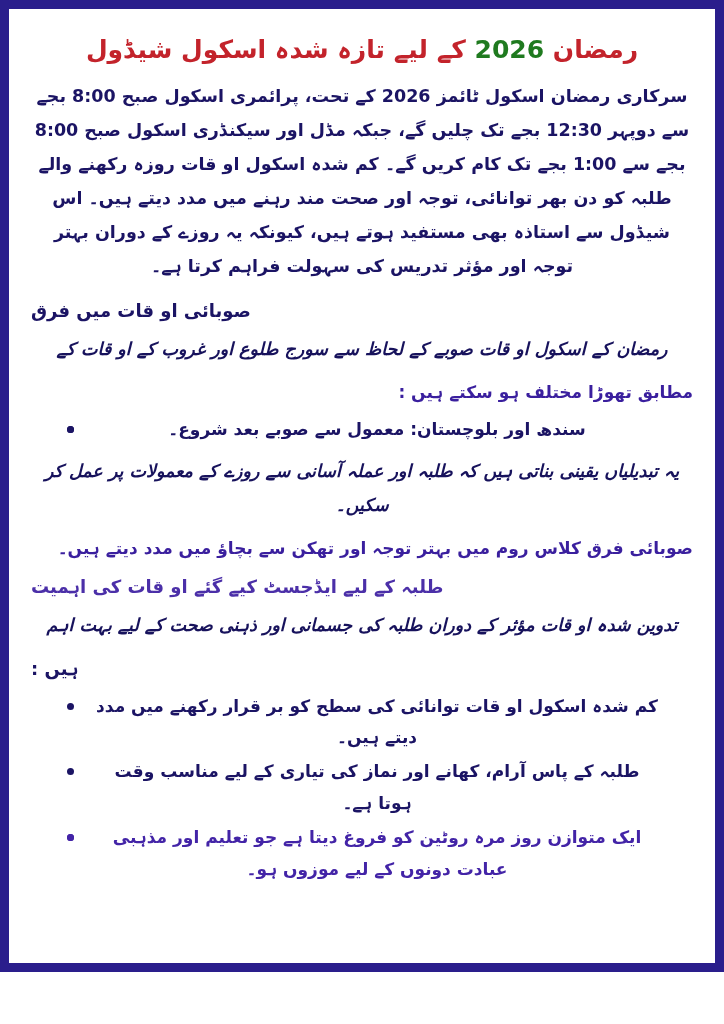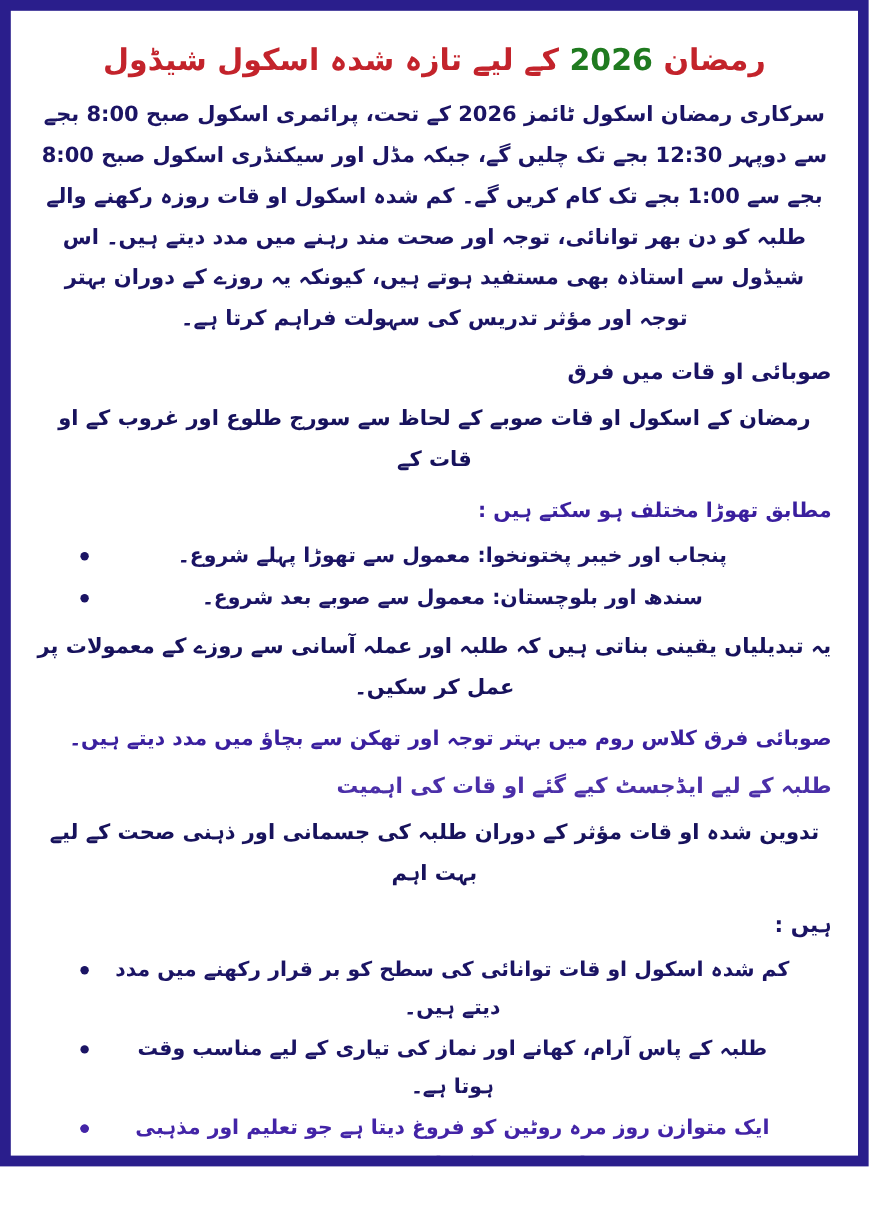--- a/index.html
+++ b/index.html
@@ -43,28 +43,29 @@
   .para {
     color: #1b1464;
     font-size: 17.5px;
     line-height: 1.95;
     text-align: center;
     margin: 0 6px 10px 6px;
     font-weight: bold;
   }
   .para.dark {
     color: #17125c;
+    font-style: italic;
   }
   .heading {
     color: #1b1464;
     font-size: 18px;
     font-weight: bold;
     line-height: 1.9;
     margin: 2px 6px 4px 6px;
-    text-align: right;
+    text-align: left;
   }
   .heading.violet {
     color: #4b2fa8;
   }
   .sub {
     color: #3a1f9e;
     font-size: 17px;
     font-weight: bold;
     line-height: 1.9;
     margin: 2px 6px 6px 6px;
@@ -115,21 +116,20 @@
 
     <div class="heading">صوبائی او قات میں فرق</div>
 
     <p class="para dark">رمضان کے اسکول او قات صوبے کے لحاظ سے سورج طلوع اور غروب کے او قات کے</p>
 
     <div class="sub">مطابق تھوڑا مختلف ہو سکتے ہیں :</div>
 
     <ul class="bullets">
       <li>
         <span class="dot"></span>
-        <span>پنجاب اور خیبر پختونخوا: معمول سے تھوڑا پہلے شروع۔</span>
       </li>
       <li>
         <span class="dot"></span>
         <span>سندھ اور بلوچستان: معمول سے صوبے بعد شروع۔</span>
       </li>
     </ul>
 
     <p class="para dark">یہ تبدیلیاں یقینی بناتی ہیں کہ طلبہ اور عملہ آسانی سے روزے کے معمولات پر عمل کر سکیں۔</p>
 
     <div class="sub">صوبائی فرق کلاس روم میں بہتر توجہ اور تھکن سے بچاؤ میں مدد دیتے ہیں۔</div>

